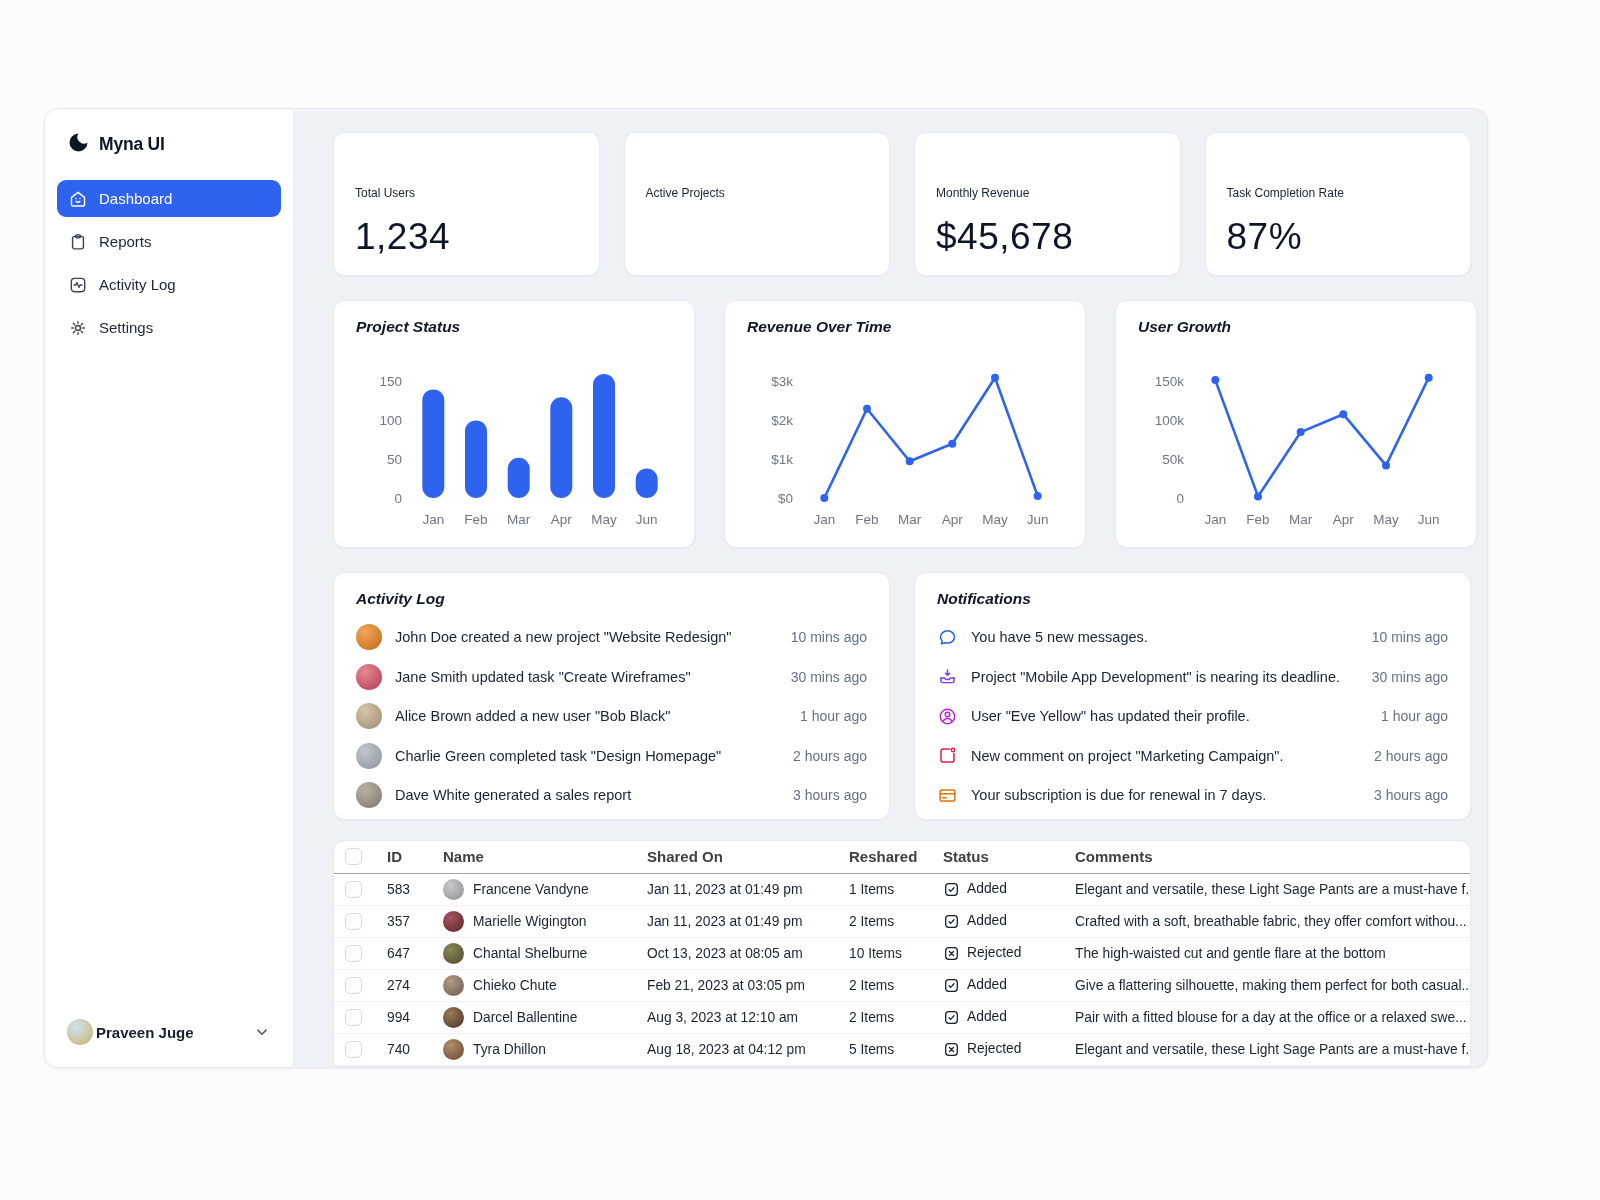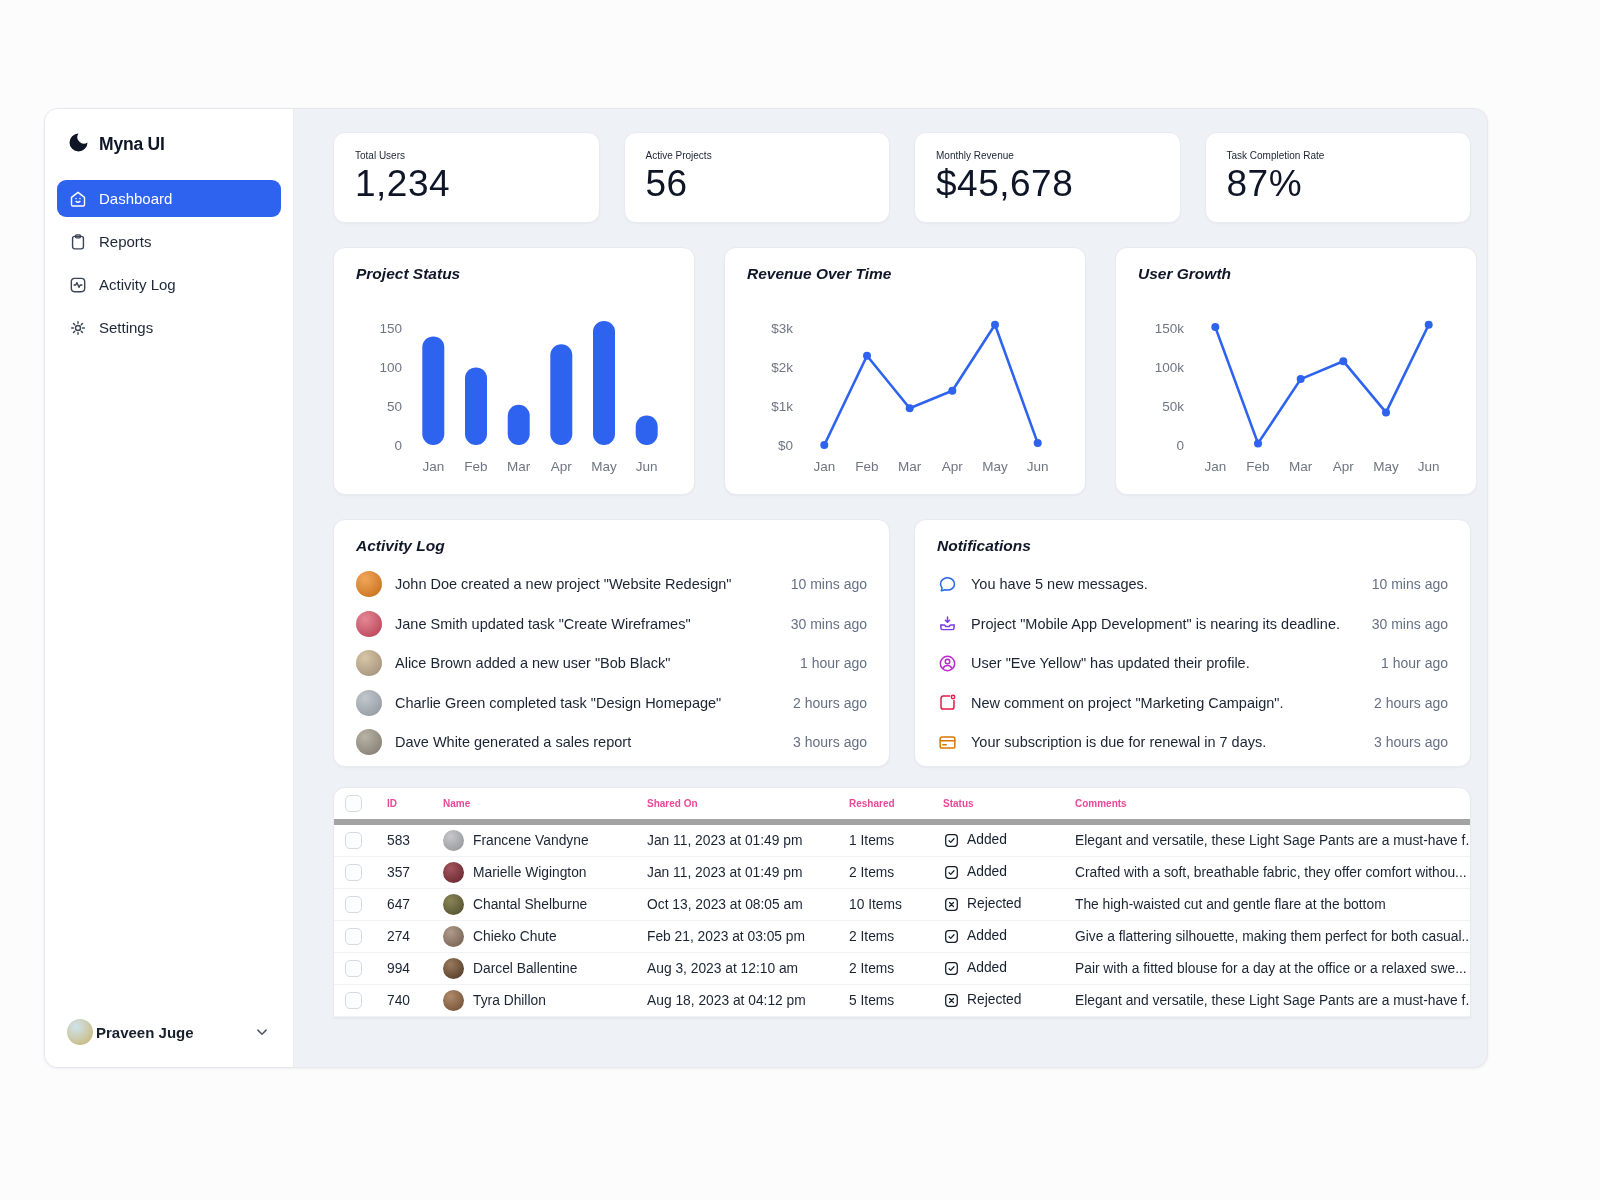--- a/index.html
+++ b/index.html
@@ -36,39 +36,39 @@
          border:1px solid transparent; }
   .btn.ghost { background:#fff; border-color:#e3e6ec; color:#14181f; box-shadow:0 1px 2px rgba(16,24,40,.05); }
   .btn.primary { background:var(--accent); color:#fff; box-shadow:0 1px 2px rgba(16,24,40,.12); }
   .btn .ic { display:flex; }
 
   .card { background:#fff; border:1px solid #e7eaf0; border-radius:12px; box-shadow:0 1px 2px rgba(16,24,40,.04); }
   .card h2 { margin:0; font-size:15.5px; font-weight:600; color:#0f1728;font-style:italic; }
 
   .stats { display:grid; grid-template-columns:repeat(4,1fr); gap:24px; margin-bottom:24px; }
   .stat-card { padding:17px 21px; }
-  .stat-label { font-size:10px; font-weight:500; color:#1a2433; }
-  .stat-value { font-size:37px; font-weight:400; letter-spacing:0.5px; color:#0e1526; margin-top:3px; line-height:1.1; }
+  .stat-label { font-size:12px; font-weight:500; color:#1a2433;margin-top:36px; }
+  .stat-value { font-size:37px; font-weight:400; letter-spacing:0.5px; color:#0e1526; margin-top:17px; line-height:1.1; }
 
   .charts { display:grid; grid-template-columns:repeat(3,1fr); gap:29px; margin-bottom:24px; }
   .chart-card { padding:17px 22px 6px; height:248px; }
   .chart-card svg { display:block; margin-top:2px; }
   .tick { fill:#6f7683; font-size:13.5px; font-family:"Liberation Sans",sans-serif; }
 
   .panels { display:grid; grid-template-columns:1fr 1fr; gap:24px; margin-bottom:20px; }
   .panel { height:248px; padding:17px 22px 10px; }
   .panel ul { list-style:none; margin:10px 0 0; padding:0; }
   .panel li { display:flex; align-items:center; gap:13px; height:39.5px; font-size:14.5px; color:#1a2433; }
   .panel .time { margin-left:auto; color:#667085; font-size:14px; white-space:nowrap; }
   .notif-ic { display:flex; }
 
   .table-card { display:flex; flex-direction:column; overflow:hidden; border-radius:12px 12px 0 0; }
   .trow { display:grid; grid-template-columns:42px 56px 204px 202px 94px 132px 1fr;
           align-items:center; padding-left:11px; }
-  .thead { height:37px; border-bottom:6px solid #a3a3a3; font-size:10px; font-weight:600; color:#ec4899; }
+  .thead { height:37px; border-bottom:1px solid #a3a3a3; font-size:15px; font-weight:600; color:#404040; }
   .tbody .trow { height:32px; border-bottom:1px solid #f0f2f5; font-size:13.8px; color:#1a2433; }
   .cell-name { display:flex; align-items:center; gap:9px; min-width:0; white-space:nowrap; }
   .cell-status { display:flex; align-items:flex-start; gap:7px; color:#16202e; }
   .cell-comment { white-space:nowrap; overflow:hidden; padding-right:12px; }
   .checkbox { width:17px; height:17px; border:1.5px solid #d5dae2; border-radius:5px; background:#fcfdfe; cursor:pointer; }
 </style>
 </head>
 <body>
 
 <div class="page">
@@ -135,21 +135,20 @@
 
     <main class="main">
 
       <div class="stats" id="stats">
           <div class="card stat-card">
             <div class="stat-label">Total Users</div>
             <div class="stat-value">1,234</div>
           </div>
           <div class="card stat-card">
             <div class="stat-label">Active Projects</div>
-            <div class="stat-value">56</div>
           </div>
           <div class="card stat-card">
             <div class="stat-label">Monthly Revenue</div>
             <div class="stat-value">$45,678</div>
           </div>
           <div class="card stat-card">
             <div class="stat-label">Task Completion Rate</div>
             <div class="stat-value">87%</div>
           </div>
         </div>

